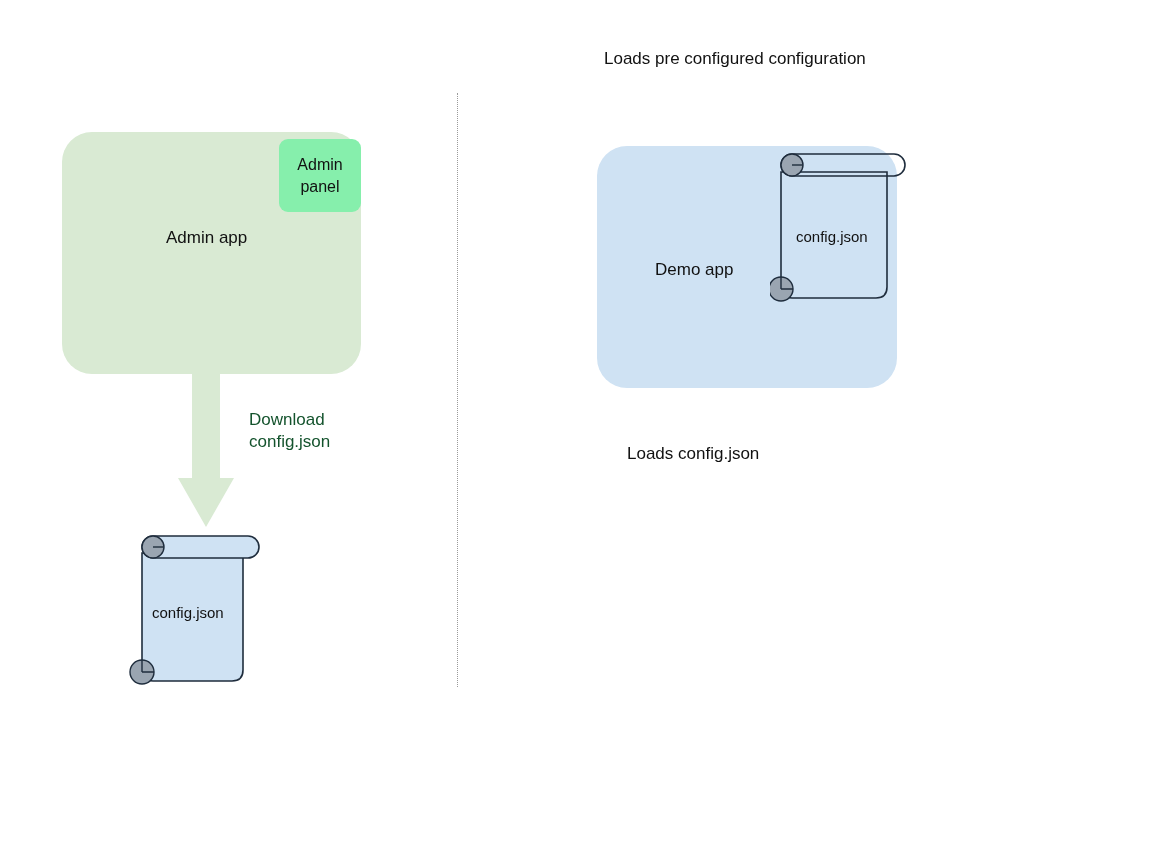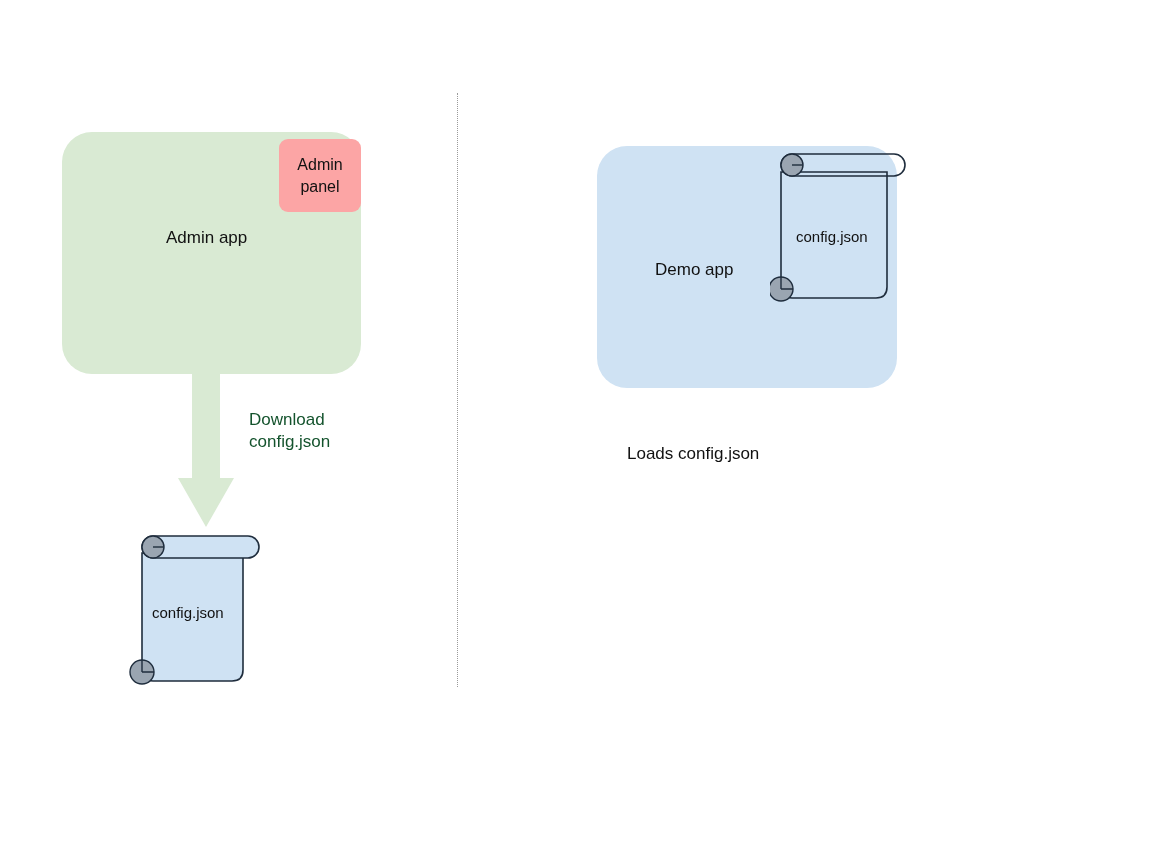--- a/index.html
+++ b/index.html
@@ -73,21 +73,21 @@
   #admin-app-label { left: 166px; top: 228px; }
   #demo-app-label  { left: 655px; top: 260px; }
 
   
   #admin-panel-badge {
     position: absolute;
     left: 279px;
     top: 139px;
     width: 82px;
     height: 73px;
-    background: #fca5a5;
+    background: #86efac;
     border-radius: 9px;
   }
   #admin-panel-label {
     position: absolute;
     left: 0; top: 0;
     width: 82px;
     height: 73px;
     display: flex;
     align-items: center;
     justify-content: center;
@@ -152,20 +152,21 @@
     white-space: nowrap;
     color: #111111;
   }
 </style>
 </head>
 <body>
 
 <div class="canvas">
 
 
+  <div class="heading" id="heading-right">Loads pre configured configuration</div>
 
   <div class="divider"></div>
 
   <div id="download-arrow">
     <svg width="56" height="157" viewBox="0 0 56 157" xmlns="http://www.w3.org/2000/svg">
       <polygon points="14,0 42,0 42,108 56,108 28,157 0,108 14,108" fill="#d9ead3"></polygon>
     </svg>
   </div>
 
   <div class="app-box" id="admin-app-box"></div>

